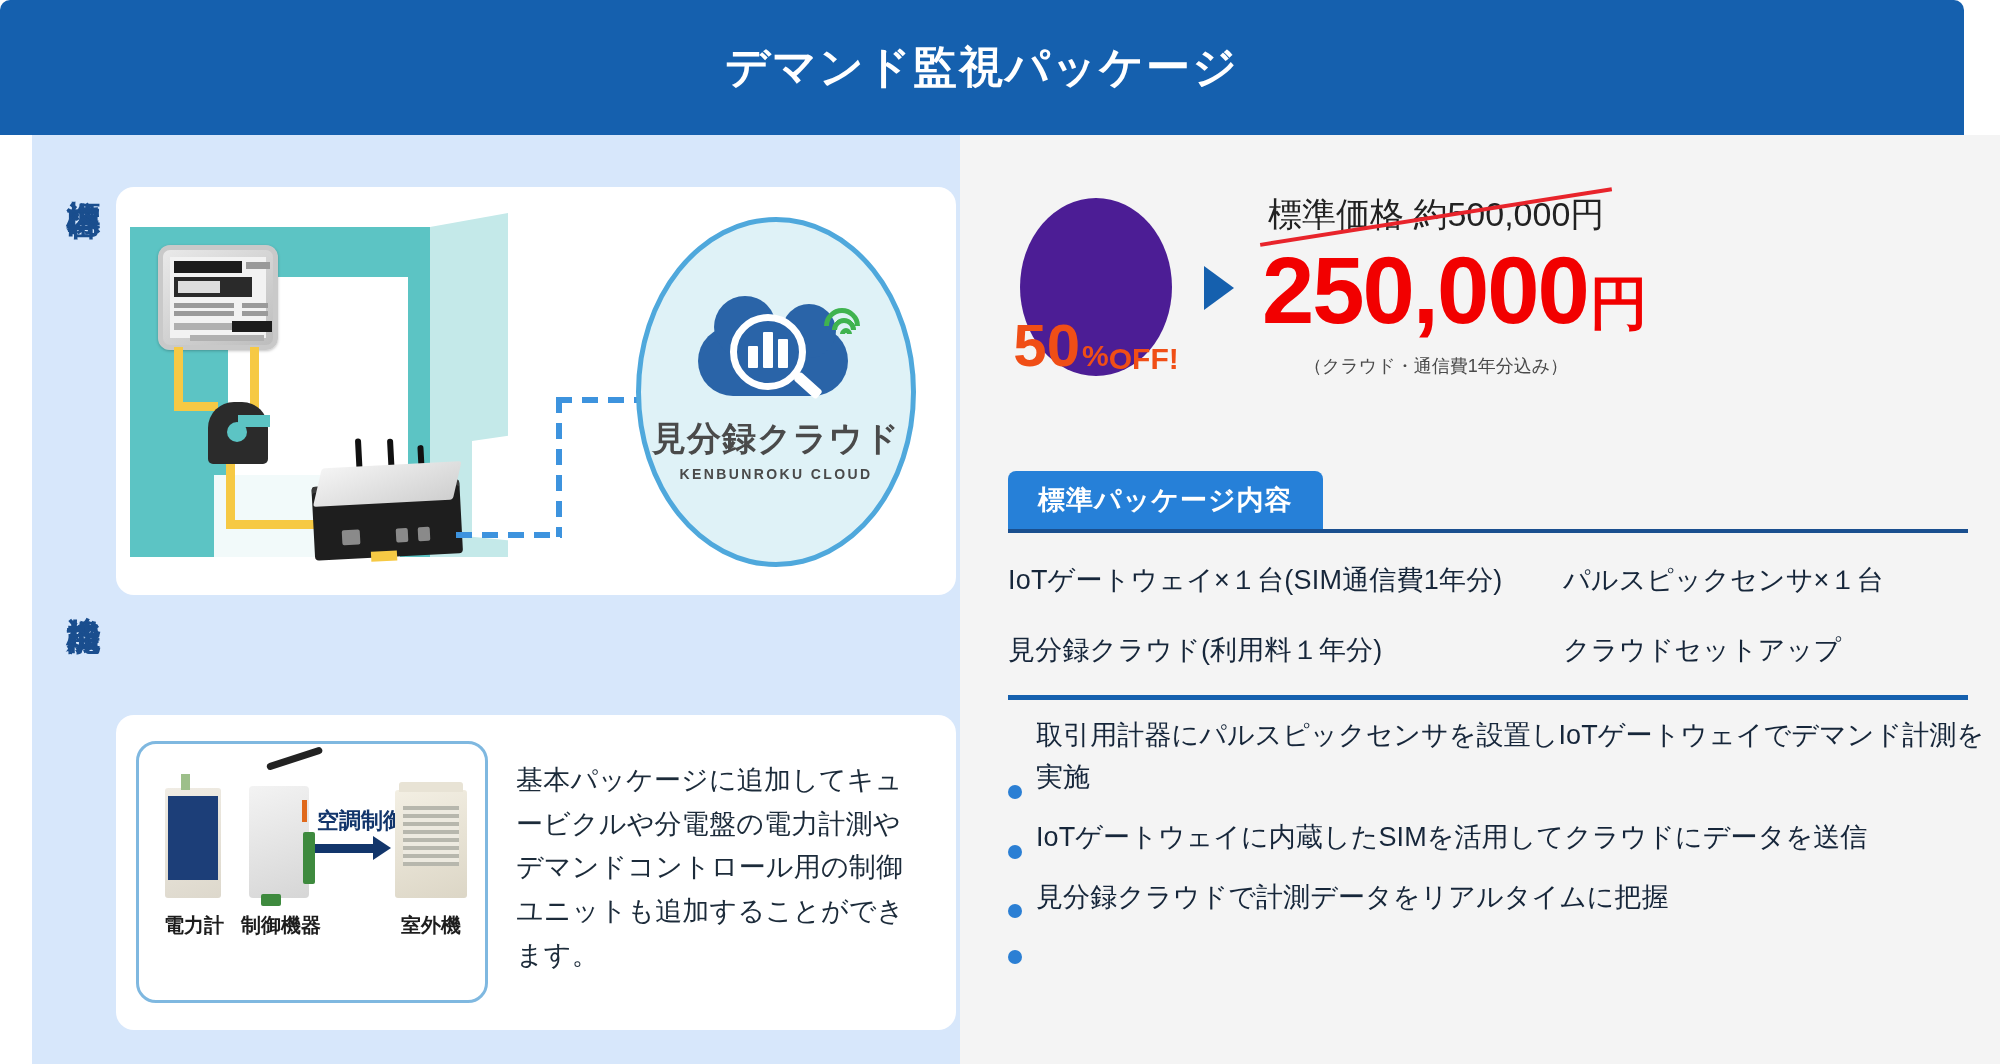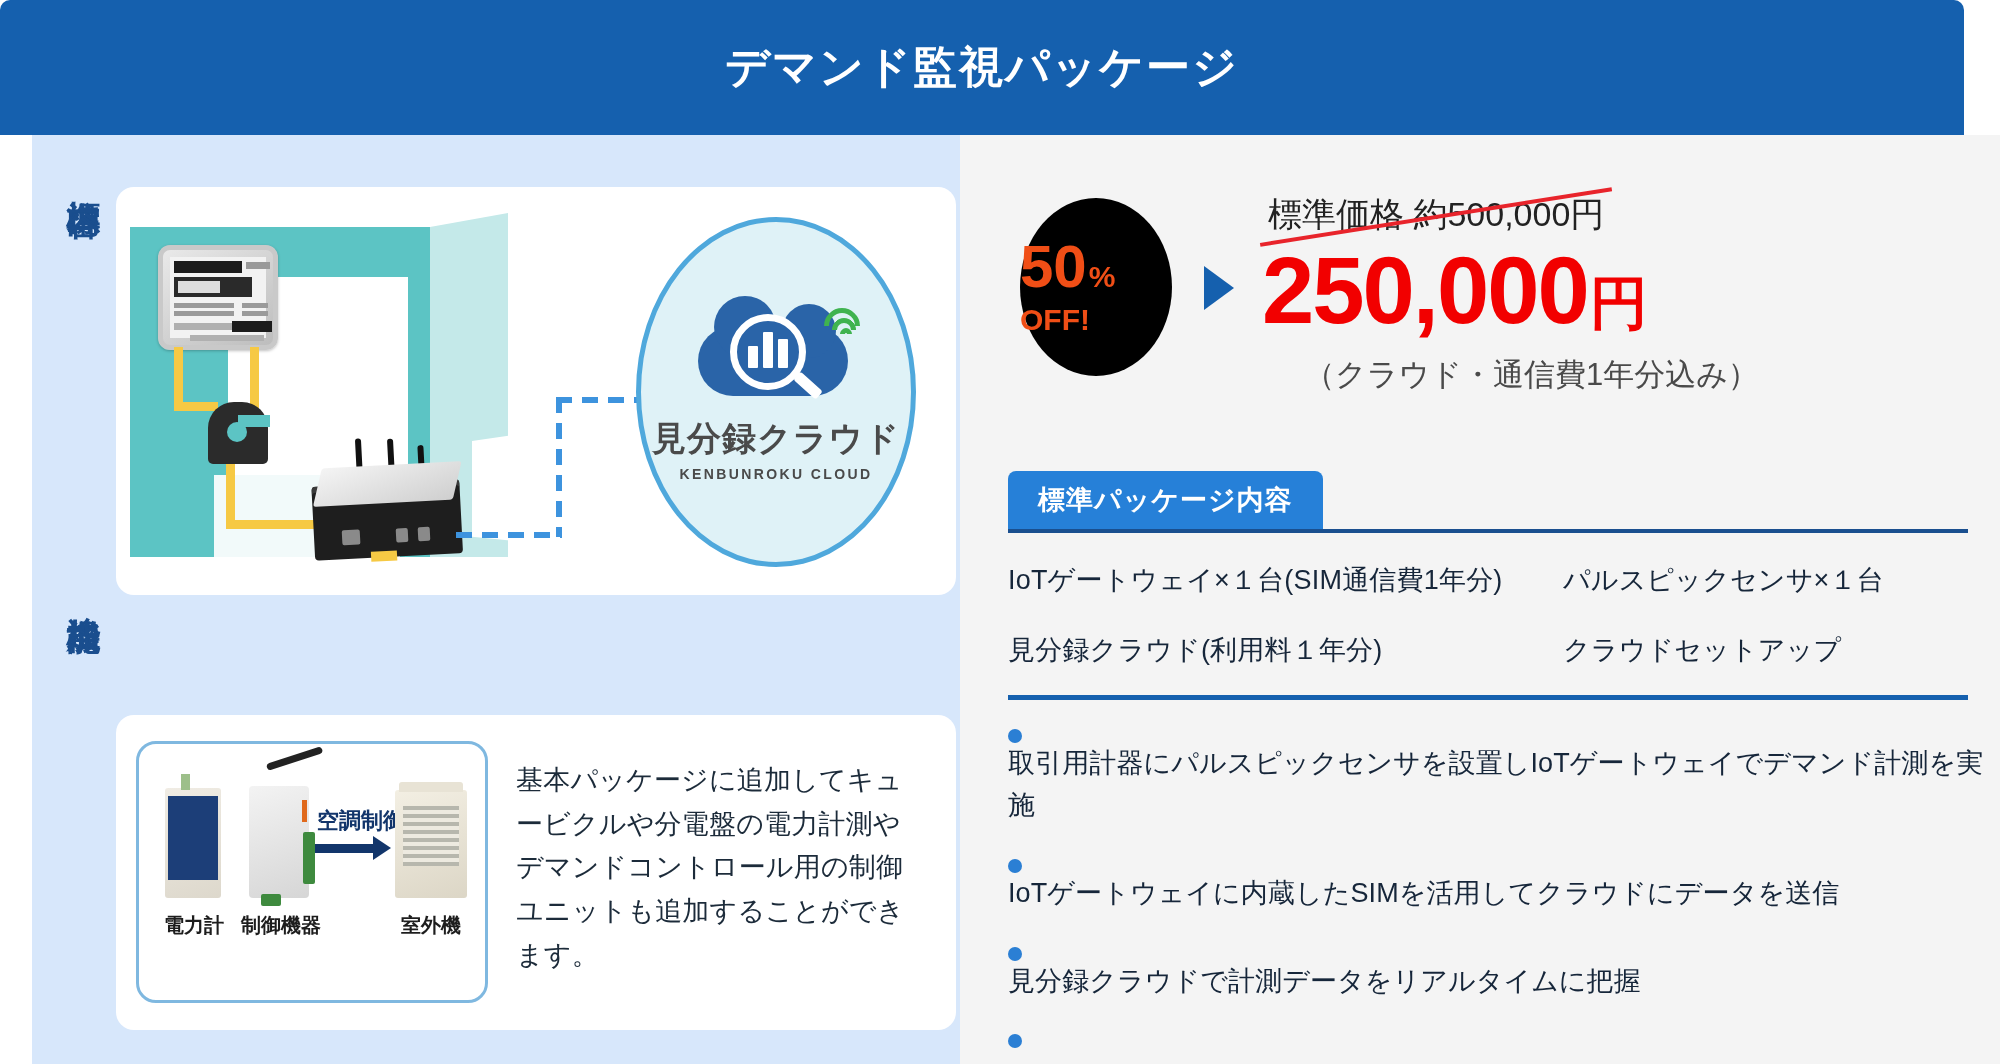--- a/index.html
+++ b/index.html
@@ -332,23 +332,23 @@
     background: #F4F4F4;
   }
 
   .price-row {
     position: absolute; left: 48px; top: 55px;
     width: 960px; height: 230px;
   }
   .badge-off {
     position: absolute; left: 12px; top: 8px;
     width: 152px; height: 178px;
-    background: #000000; border-radius: 50%;
-    display: flex; flex-direction: column;
-    align-items: flex-start; justify-content: center;
+    background: #4c1d95; border-radius: 50%;
+    display: flex; flex-direction: row;
+    align-items: flex-end; justify-content: center;
   }
   .badge-main {
     display: flex; align-items: baseline;
     color: #F04E16; font-weight: bold; line-height: 1;
   }
   .badge-num { font-size: 60px; }
   .badge-pct { font-size: 30px; margin-left: 2px; }
   .badge-off-text { color: #F04E16; font-weight: bold; font-size: 30px; margin-top: 6px; }
 
   .tri {
@@ -371,21 +371,21 @@
   }
   .new-price {
     display: flex; align-items: baseline;
     color: #F20000; font-weight: bold; line-height: 1;
     margin-top: 4px;
   }
   .new-price-num { font-size: 94px; letter-spacing: -2px; }
   .new-price-yen { font-size: 58px; margin-left: 2px; }
   .price-note {
     margin-top: 16px; margin-left: 42px;
-    font-size: 31px; color: #4A4A4A;
+    font-size: 18px; color: #4A4A4A;
   }
 
   
   .pkg { position: absolute; left: 48px; top: 336px; width: 960px; }
   .pkg-tab {
     display: inline-block;
     background: #2680D8; color: #ffffff;
     font-size: 27px; font-weight: bold;
     padding: 11px 30px 11px 30px;
     border-radius: 8px 8px 0 0;
@@ -401,23 +401,22 @@
   .pkg-cell {
     font-size: 27px; color: #16263A;
     padding: 17px 0 17px 0;
     letter-spacing: 0.2px;
   }
   .pkg-rule-bot { height: 5px; background: #1560AE; width: 100%; margin-top: 10px; }
 
   
   .bullets { position: absolute; left: 48px; top: 580px; width: 980px; }
   .bullet {
-    display: flex; align-items: flex-start;
+    display: flex; align-items: flex-end;
     margin-bottom: 18px;
-    flex-direction: column;
   }
   .bullet-dot {
     flex: 0 0 auto;
     width: 14px; height: 14px; border-radius: 50%;
     background: #2B7FD4; margin-top: 14px; margin-right: 14px;
   }
   .bullet-text {
     font-size: 27px; line-height: 1.55; color: #16263A;
     letter-spacing: 0.1px;
   }

